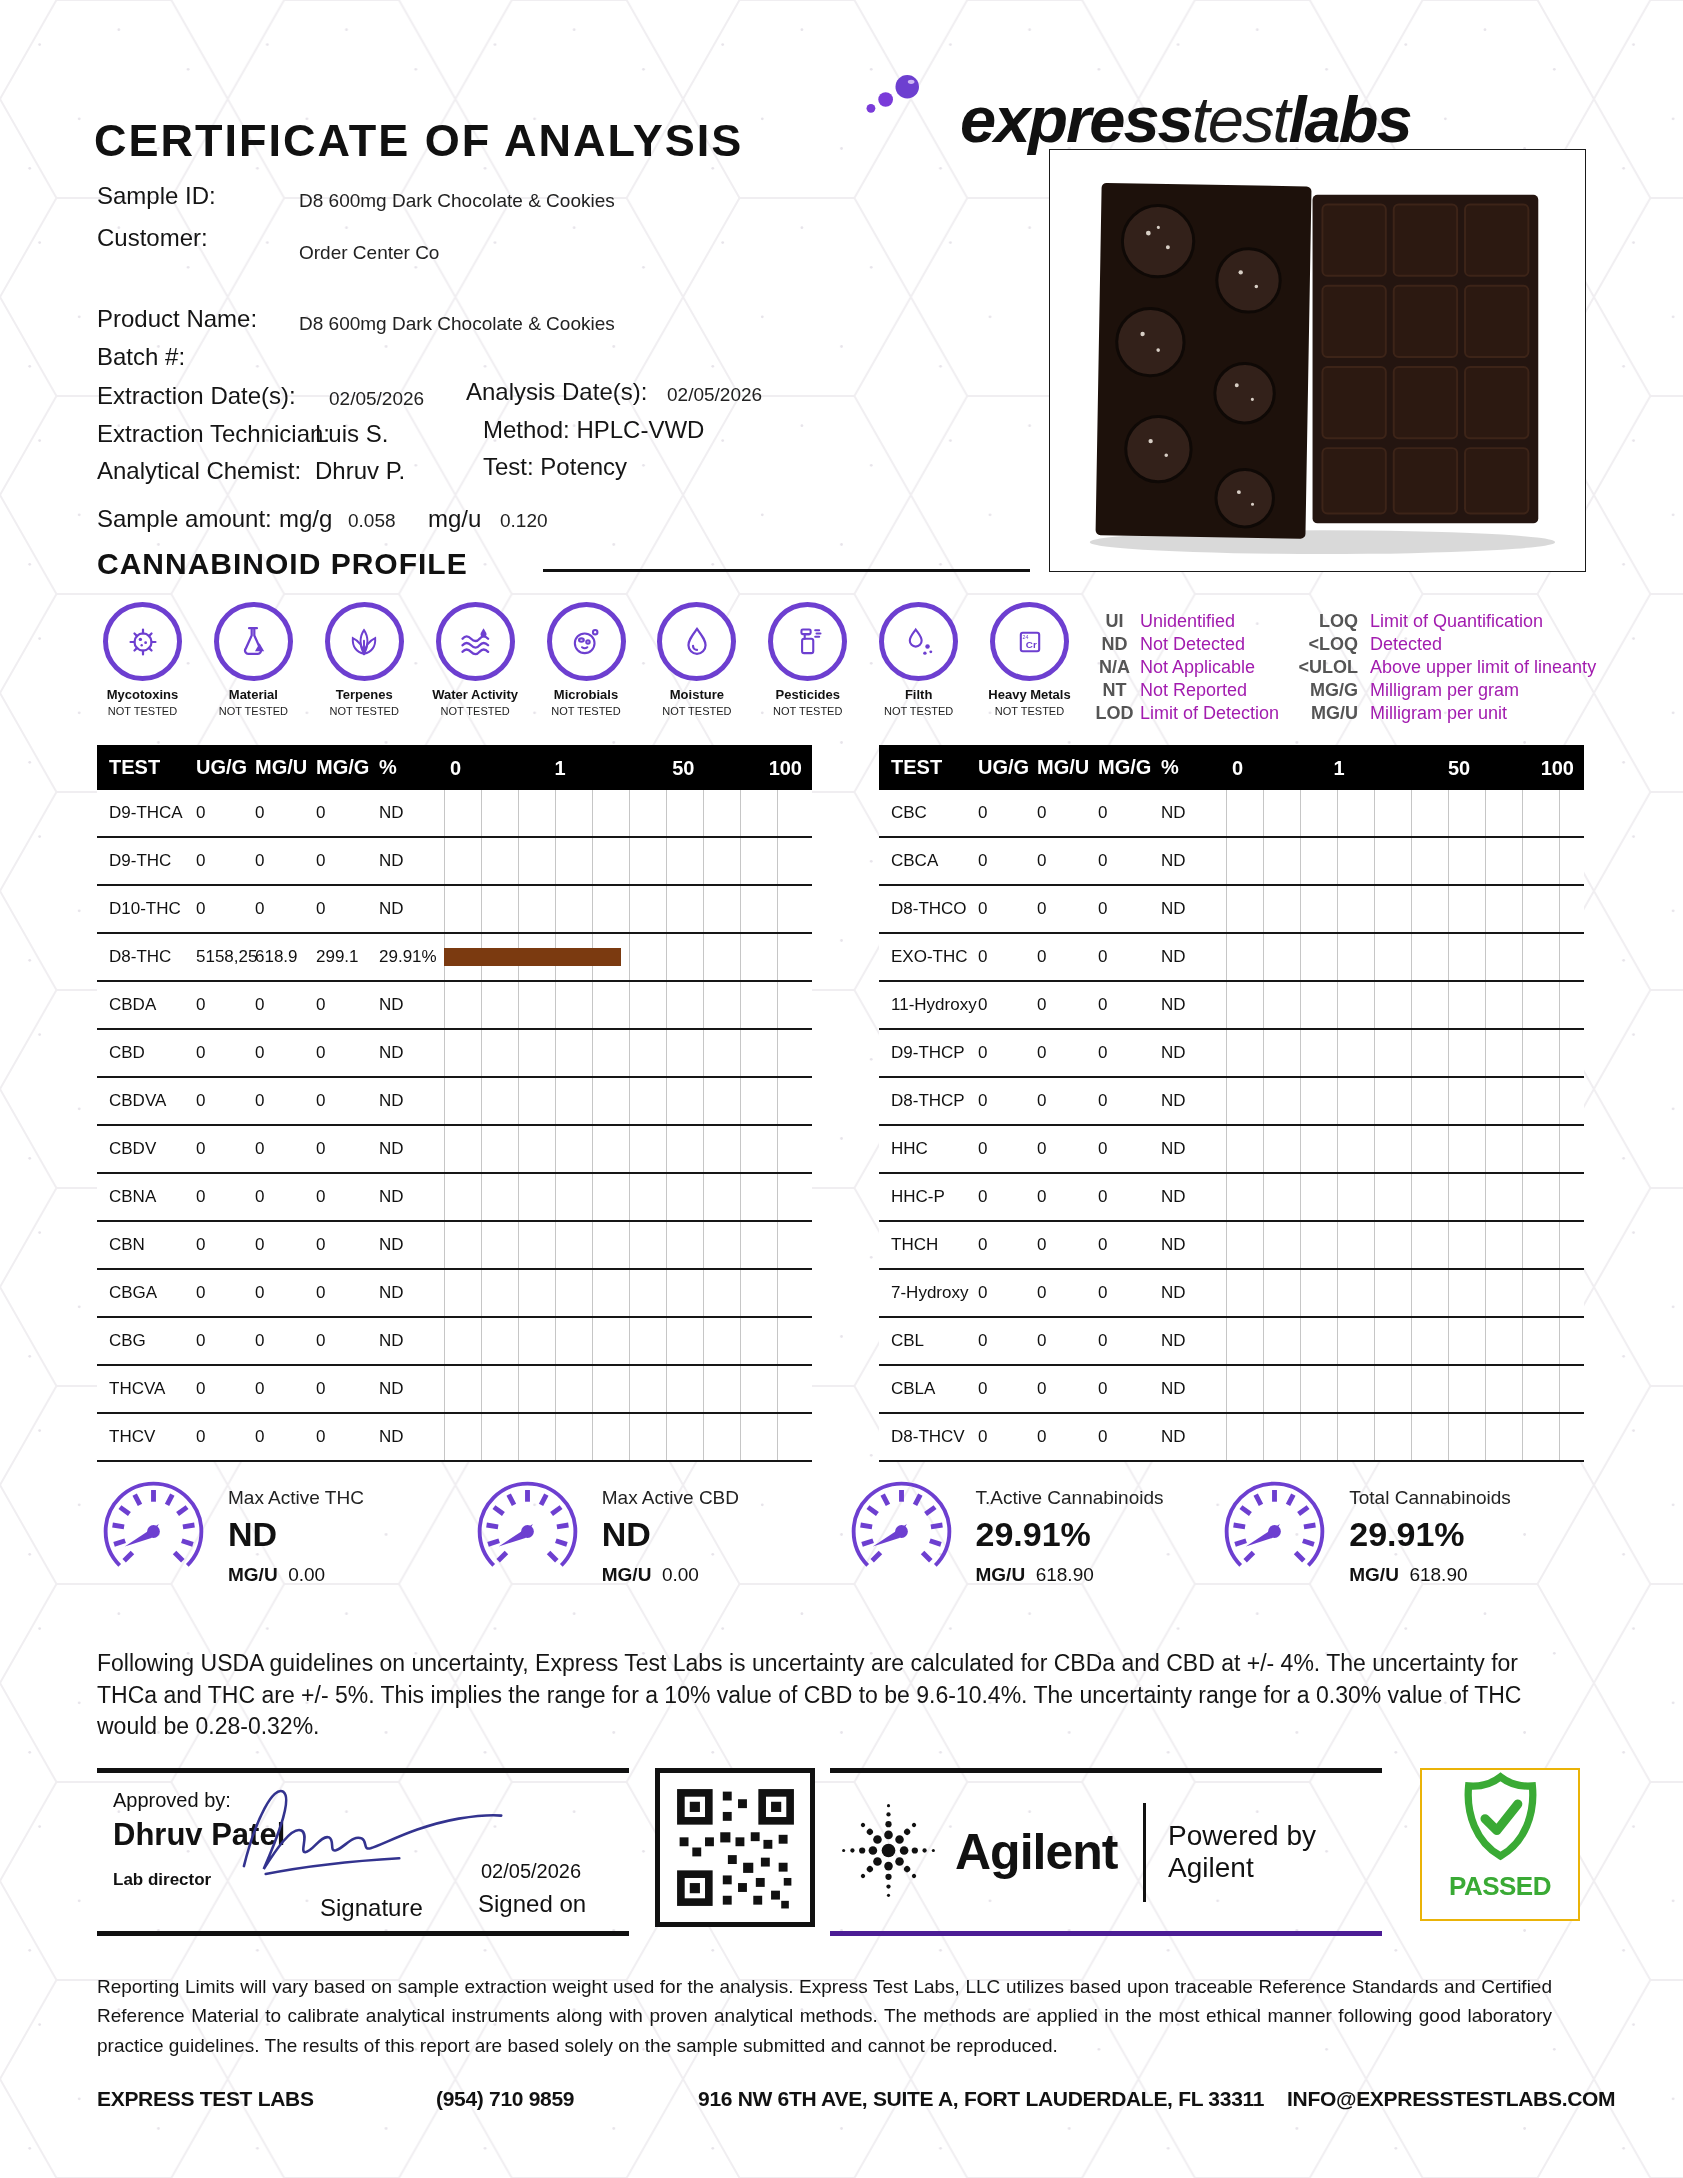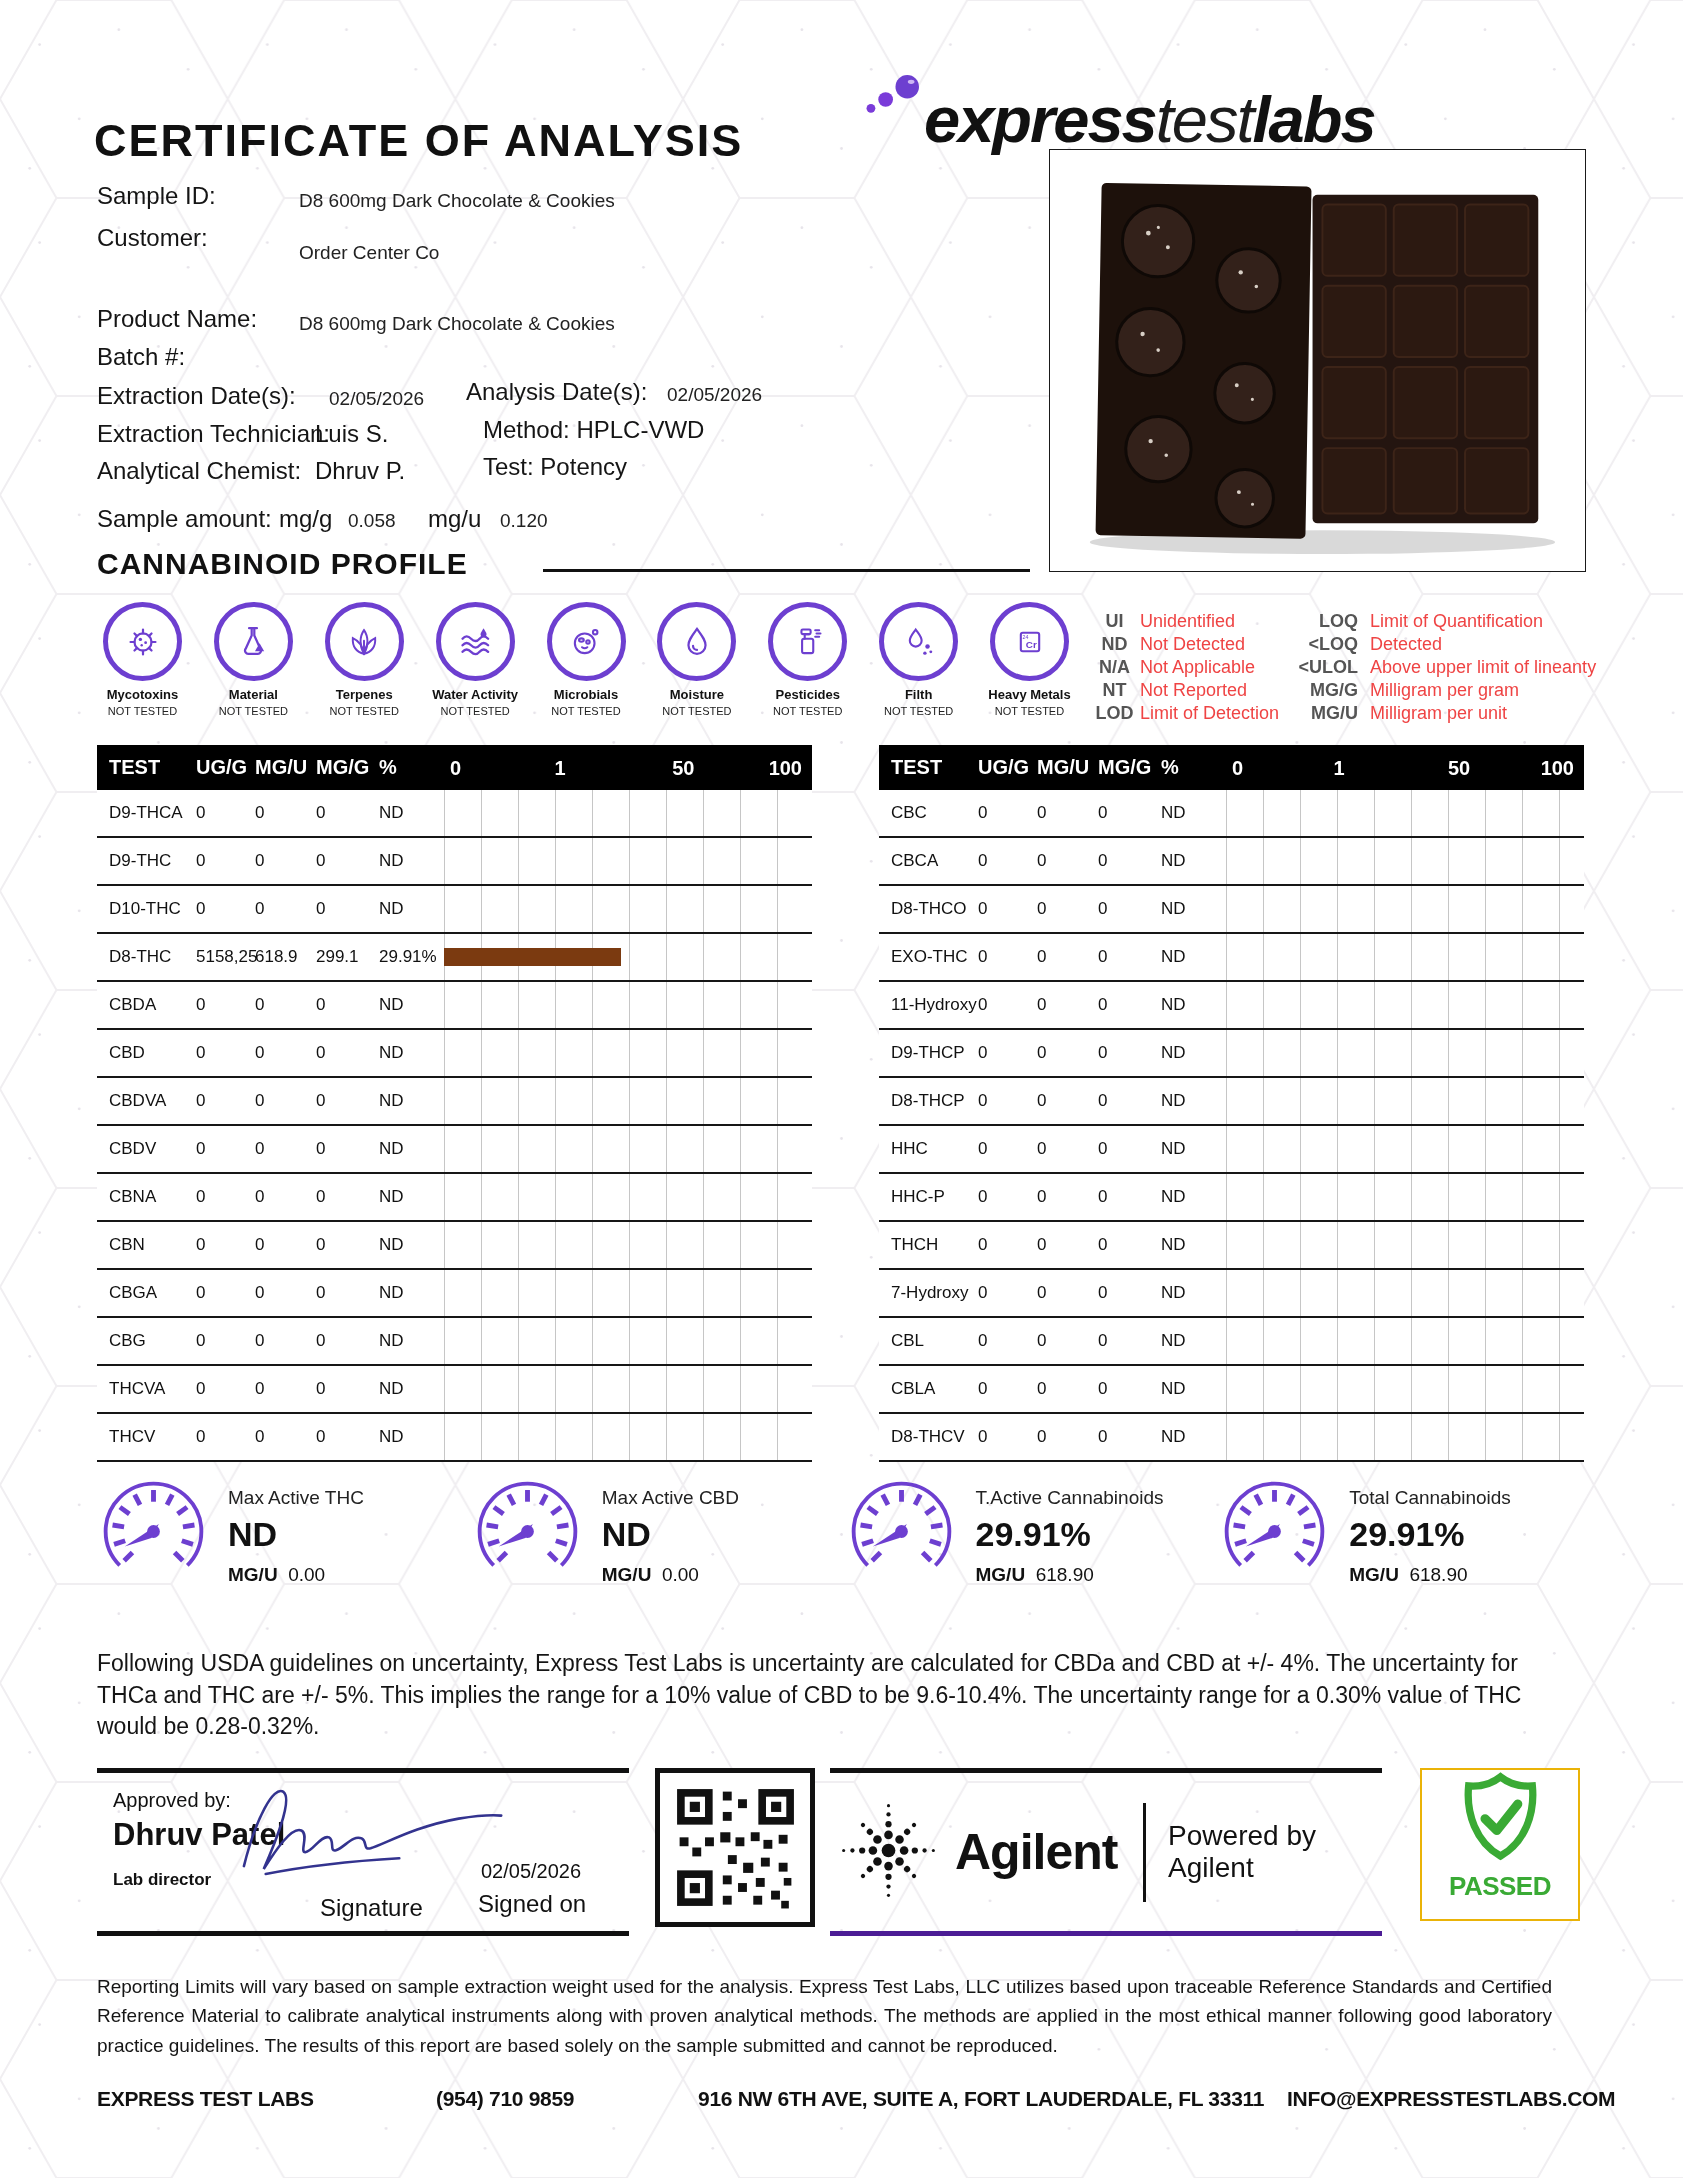--- a/index.html
+++ b/index.html
@@ -5,21 +5,21 @@
   html,body{margin:0;padding:0;}
   body{width:1683px;height:2178px;position:relative;background:#fff;
        font-family:"Liberation Sans",sans-serif;color:#111;overflow:hidden;}
   .abs{position:absolute;}
   .bgpat{position:absolute;left:0;top:0;z-index:0;}
   .layer{position:absolute;left:0;top:0;width:1683px;height:2178px;z-index:1;}
 
   
   .title{left:94px;top:115px;font-size:45px;font-weight:900;letter-spacing:2px;}
   .logo{left:863px;top:73px;display:flex;align-items:flex-start;}
-  .logotext{font-size:65px;font-style:italic;letter-spacing:-2px;line-height:1;margin-top:14px;}
+  .logotext{font-size:65px;font-style:italic;letter-spacing:-2px;line-height:1;margin-top:14px;margin-left:36px;}
   .lg-b{font-weight:800;} .lg-l{font-weight:300;color:#1c1c1c;}
 
   .lbl{font-size:24px;color:#151515;}
   .val{font-size:19px;color:#222;}
   .val24{font-size:24px;color:#151515;}
 
   .photo{left:1049px;top:149px;width:535px;height:421px;border:1px solid #1a1a1a;background:#fff;
          display:flex;align-items:center;justify-content:center;}
 
   .secttl{left:97px;top:547px;font-size:30px;font-weight:900;letter-spacing:1px;}
@@ -33,21 +33,21 @@
   .blabel{font-size:13px;font-weight:700;margin-top:6px;}
   .bstatus{font-size:11px;margin-top:3px;color:#222;}
 
   
   .legend{left:1089px;top:610px;display:flex;font-size:18px;color:#666;}
   .lg-col{line-height:23px;}
   .lg-col.first{width:198px;}
   .lg-term{display:inline-block;font-weight:700;color:#555;}
   .lg-col.first .lg-term{width:51px;text-align:center;}
   .lg-col.second .lg-term{width:71px;text-align:right;margin-right:12px;}
-  .lg-def{color:#ef4444;margin-top:16px;}
+  .lg-def{color:#a21caf;margin-top:16px;}
 
   
   .ctable{position:absolute;top:745px;background:#fff;}
   .t-left{left:97px;width:715px;}
   .t-right{left:879px;width:705px;}
   .thead{height:45px;background:#000;color:#fff;display:flex;align-items:center;
          font-weight:700;font-size:20px;}
   .cl1{width:99px;padding-left:12px;box-sizing:border-box;}
   .cl2{width:59px;} .cl3{width:61px;} .cl4{width:63px;} .cl5{width:65px;}
   .chart{flex:1;height:100%;position:relative;

